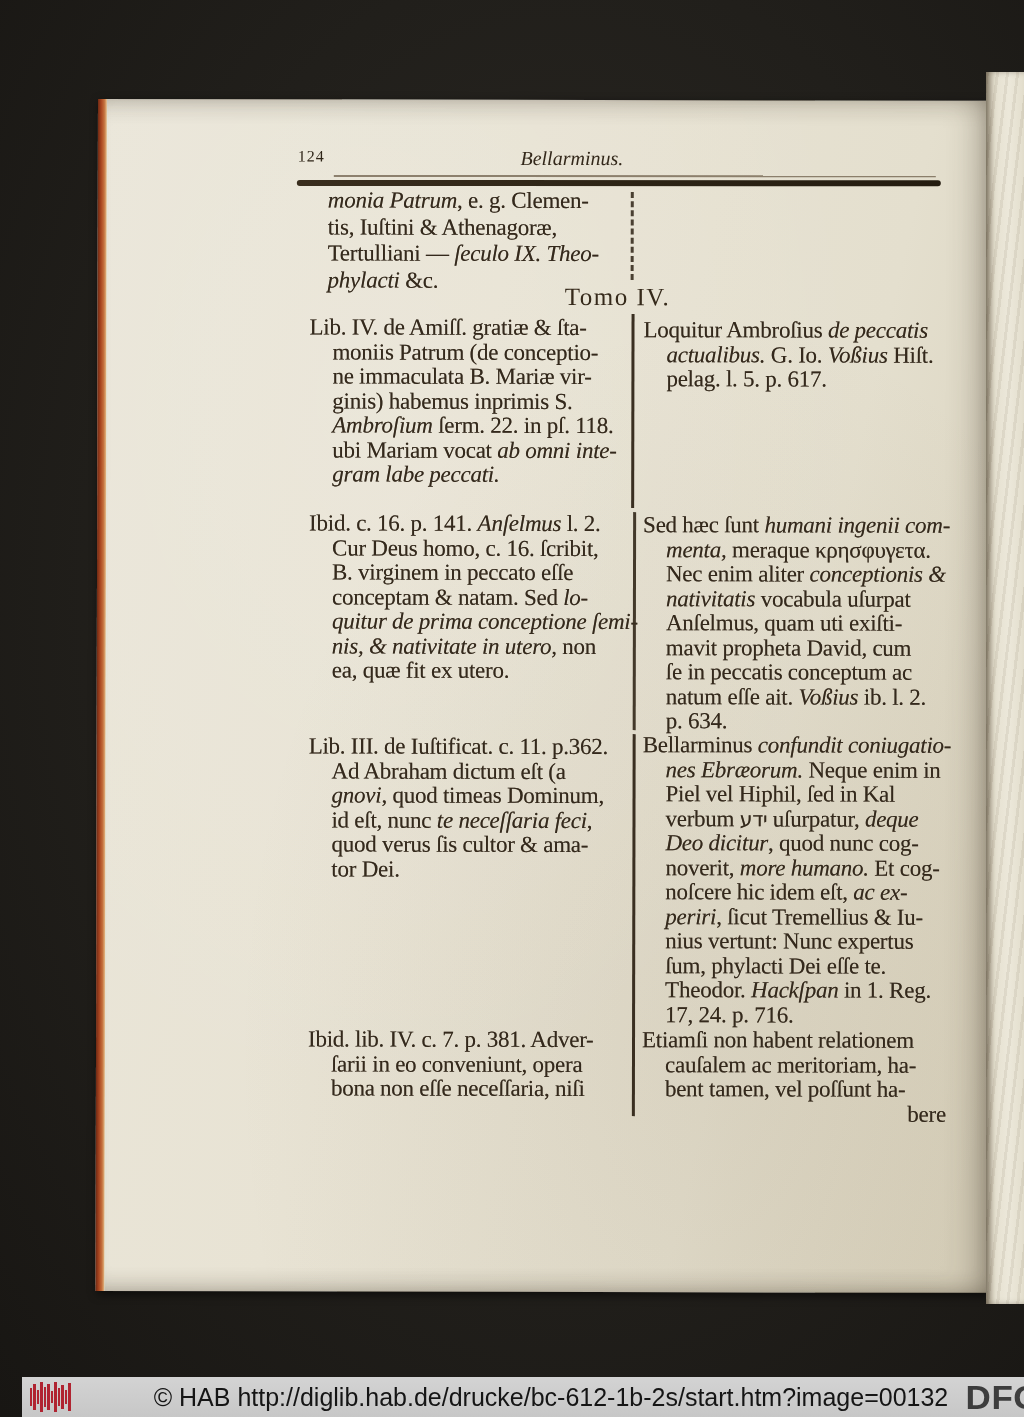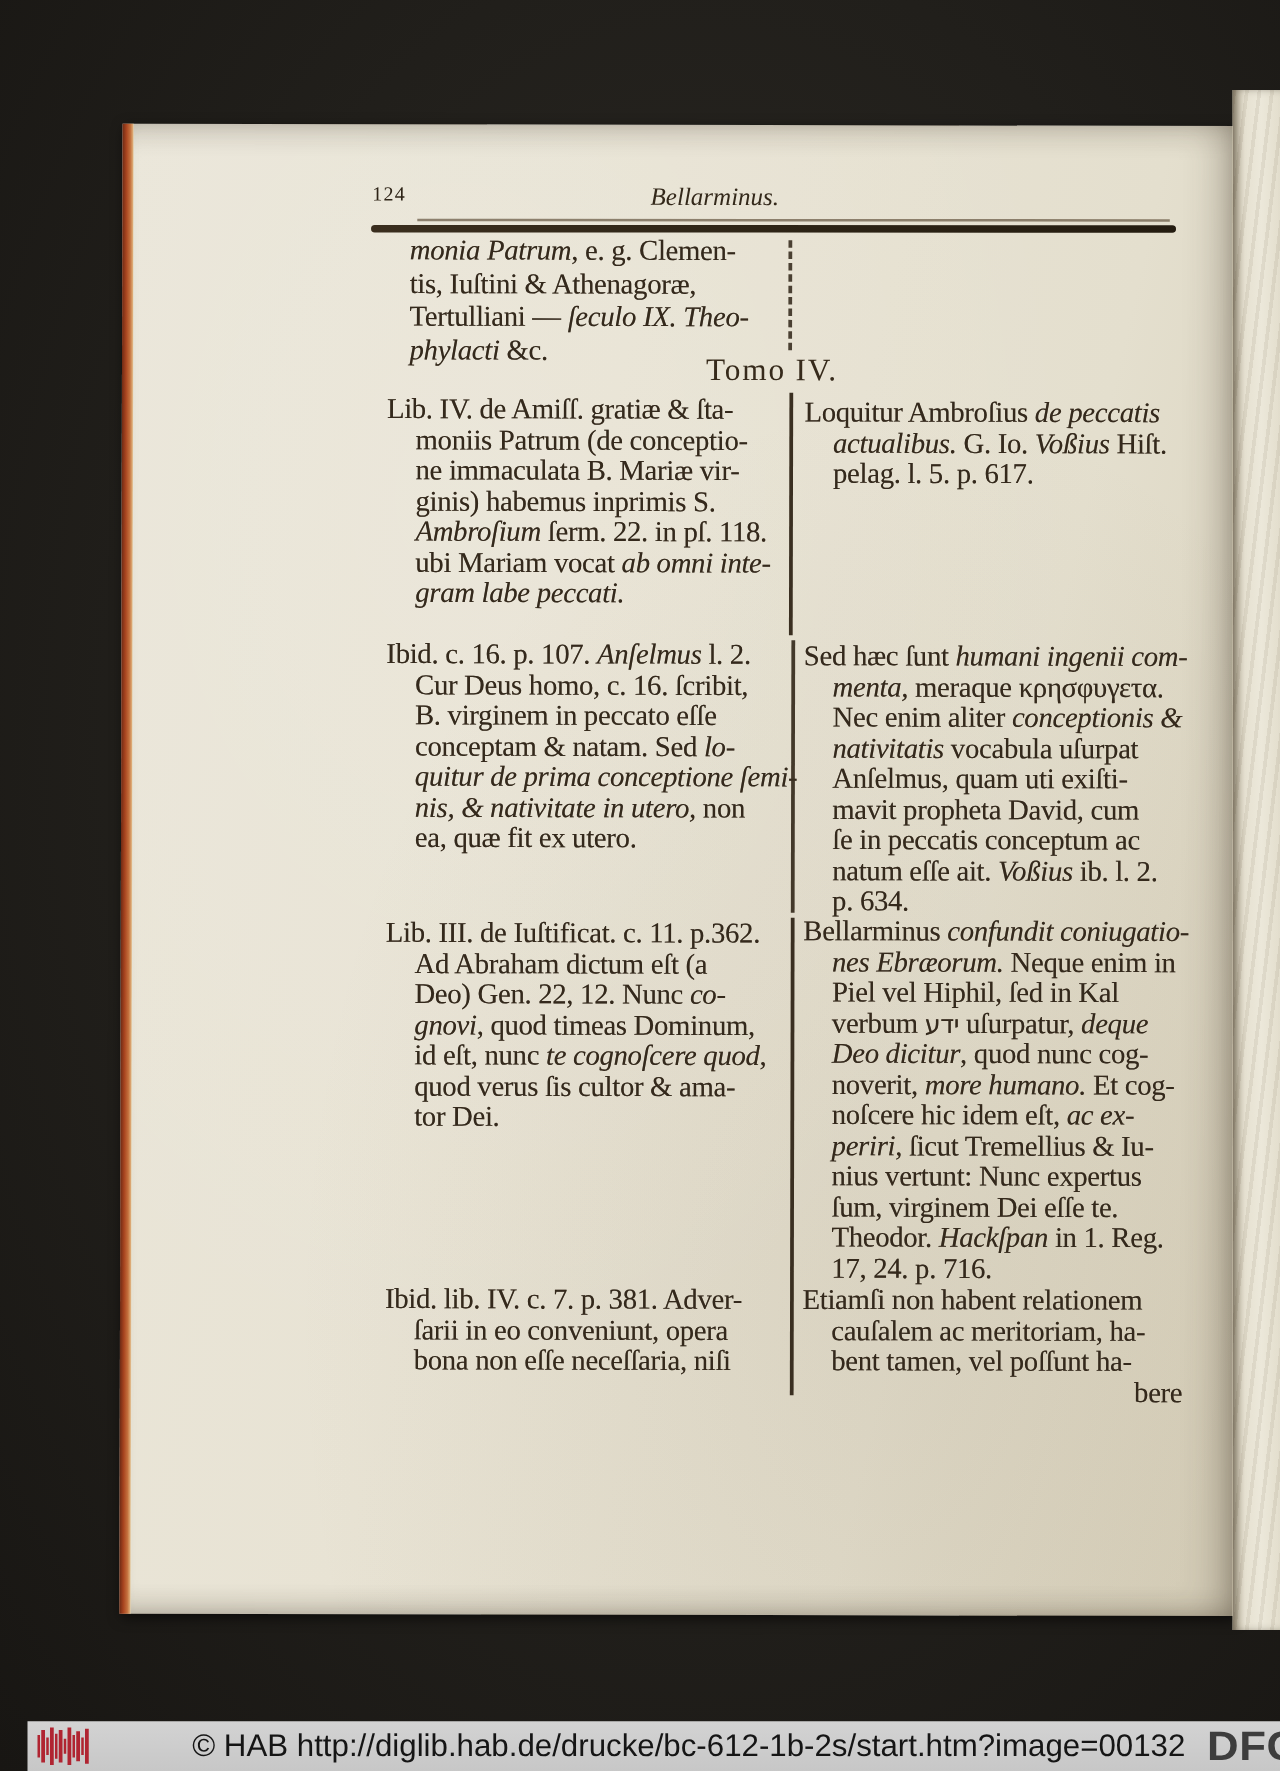--- a/index.html
+++ b/index.html
@@ -115,34 +115,33 @@
     <div class="para hang col-l p-l1">
         <span class="ln"><span>Lib. IV. de Amiſſ. gratiæ &amp; ſta-</span></span>
         <span class="ln"><span>moniis Patrum (de conceptio-</span></span>
         <span class="ln"><span>ne immaculata B. Mariæ vir-</span></span>
         <span class="ln"><span>ginis) habemus inprimis S.</span></span>
         <span class="ln"><span class="s-i">Ambroſium</span><span> ſerm. 22. in pſ. 118.</span></span>
         <span class="ln"><span>ubi Mariam vocat </span><span class="s-i">ab omni inte-</span></span>
         <span class="ln"><span class="s-i">gram labe peccati.</span></span>
       </div>
     <div class="para hang col-l p-l2">
-        <span class="ln"><span>Ibid. c. 16. p. 107.  </span><span class="s-i">Anſelmus</span><span> l. 2.</span></span>
+        <span class="ln"><span>Ibid. c. 16. p. 141.  </span><span class="s-i">Anſelmus</span><span> l. 2.</span></span>
         <span class="ln"><span>Cur Deus homo, c. 16. ſcribit,</span></span>
         <span class="ln"><span>B. virginem in peccato eſſe</span></span>
         <span class="ln"><span>conceptam &amp; natam.  Sed </span><span class="s-i">lo-</span></span>
         <span class="ln"><span class="s-i">quitur de prima conceptione ſemi-</span></span>
         <span class="ln"><span class="s-i">nis, &amp; nativitate in utero,</span><span> non</span></span>
         <span class="ln"><span>ea, quæ fit ex utero.</span></span>
       </div>
     <div class="para hang col-l p-l3">
         <span class="ln"><span>Lib. III. de Iuſtificat. c. 11. p.362.</span></span>
         <span class="ln"><span>Ad Abraham dictum eſt (a</span></span>
-        <span class="ln"><span>Deo)  Gen. 22, 12.  Nunc </span><span class="s-i">co-</span></span>
         <span class="ln"><span class="s-i">gnovi</span><span>, quod timeas Dominum,</span></span>
-        <span class="ln"><span>id eſt, nunc </span><span class="s-i">te cognoſcere quod</span><span>,</span></span>
+        <span class="ln"><span>id eſt, nunc </span><span class="s-i">te neceſſaria feci</span><span>,</span></span>
         <span class="ln"><span>quod verus ſis cultor &amp; ama-</span></span>
         <span class="ln"><span>tor Dei.</span></span>
       </div>
     <div class="para hang col-l p-l4">
         <span class="ln"><span>Ibid. lib. IV. c. 7. p. 381.  Adver-</span></span>
         <span class="ln"><span>ſarii in eo conveniunt,  opera</span></span>
         <span class="ln"><span>bona non eſſe neceſſaria, niſi</span></span>
       </div>
 
     <div class="para hang col-r p-r0">
@@ -164,21 +163,21 @@
     <div class="para hang col-r p-r2">
         <span class="ln"><span>Bellarminus </span><span class="s-i">confundit coniugatio-</span></span>
         <span class="ln"><span class="s-i">nes Ebræorum.</span><span>  Neque enim in</span></span>
         <span class="ln"><span>Piel vel Hiphil, ſed in Kal</span></span>
         <span class="ln"><span>verbum </span><span class="s-h">ידע</span><span> uſurpatur, </span><span class="s-i">deque</span></span>
         <span class="ln"><span class="s-i">Deo dicitur</span><span>, quod nunc cog-</span></span>
         <span class="ln"><span>noverit, </span><span class="s-i">more humano.</span><span> Et cog-</span></span>
         <span class="ln"><span>noſcere hic idem eſt, </span><span class="s-i">ac ex-</span></span>
         <span class="ln"><span class="s-i">periri</span><span>, ſicut Tremellius &amp; Iu-</span></span>
         <span class="ln"><span>nius vertunt: Nunc expertus</span></span>
-        <span class="ln"><span>ſum, virginem Dei eſſe te.</span></span>
+        <span class="ln"><span>ſum, phylacti Dei eſſe te.</span></span>
         <span class="ln"><span>Theodor. </span><span class="s-i">Hackſpan</span><span> in 1. Reg.</span></span>
         <span class="ln"><span>17, 24. p. 716.</span></span>
       </div>
     <div class="para hang col-r p-r3 cw">
         <span class="ln"><span>Etiamſi non habent relationem</span></span>
         <span class="ln"><span>cauſalem ac meritoriam, ha-</span></span>
         <span class="ln"><span>bent tamen, vel poſſunt ha-</span></span>
         <span class="ln"><span>bere</span></span>
       </div>
 

